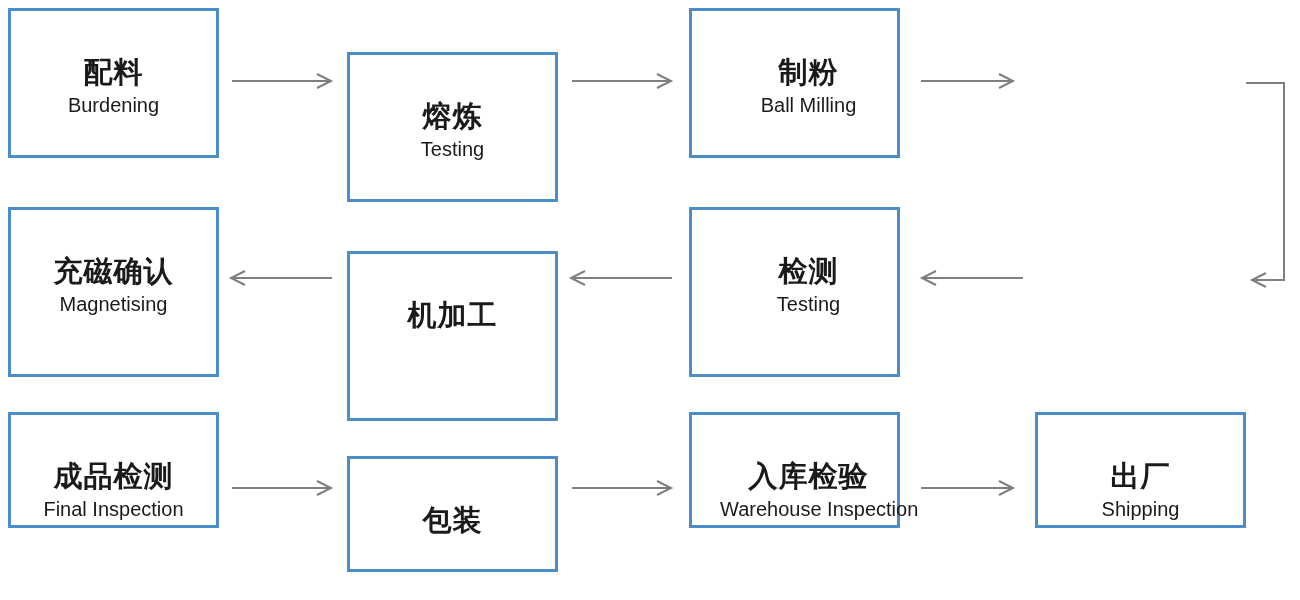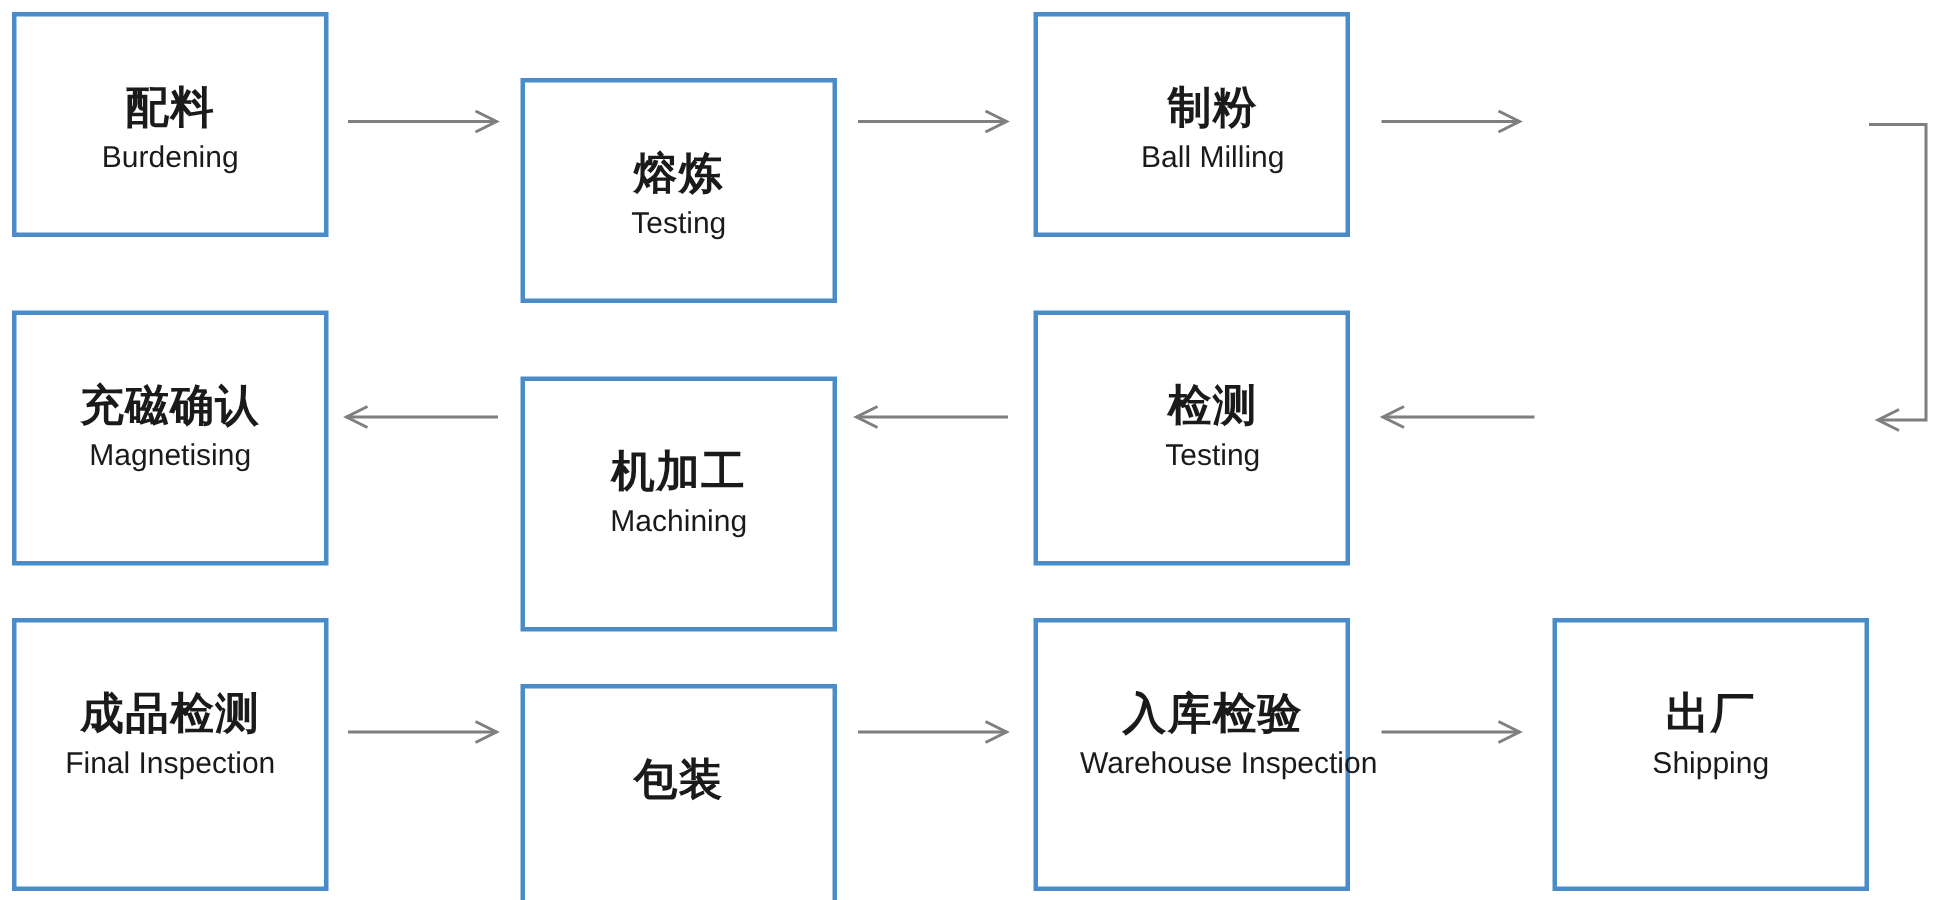--- a/index.html
+++ b/index.html
@@ -16,21 +16,21 @@
     position:absolute;
     width:211px;
     border:3px solid #4A8CC7;
     background:#ffffff;
     box-sizing:border-box;
     text-align:center;
     padding-top:45px;
   }
   .r1 { top:8px;   height:150px; }
   .r2 { top:207px; height:170px; }
-  .r3 { top:412px; height:182px; }
+  .r3 { top:412px; height:116px; }
   .c1 { left:8px; }
   .c2 { left:347px;margin-top:44px; }
   .c3 { left:689px;padding-left:28px; }
   .c4 { left:1035px; }
   .box .t {
     font-size:29px;
     font-weight:600;
     color:#1A1A1A;
     line-height:32px;
     letter-spacing:1px;
@@ -84,21 +84,20 @@
     <div class="t">制粉</div>
     <div class="s">Ball Milling</div>
   </div>
 
   <div class="box r2 c1">
     <div class="t">充磁确认</div>
     <div class="s">Magnetising</div>
   </div>
   <div class="box r2 c2">
     <div class="t">机加工</div>
-    <div class="s">Machining</div>
   </div>
   <div class="box r2 c3">
     <div class="t">检测</div>
     <div class="s">Testing</div>
   </div>
 
   <div class="box r3 c1">
     <div class="t">成品检测</div>
     <div class="s">Final Inspection</div>
   </div>

